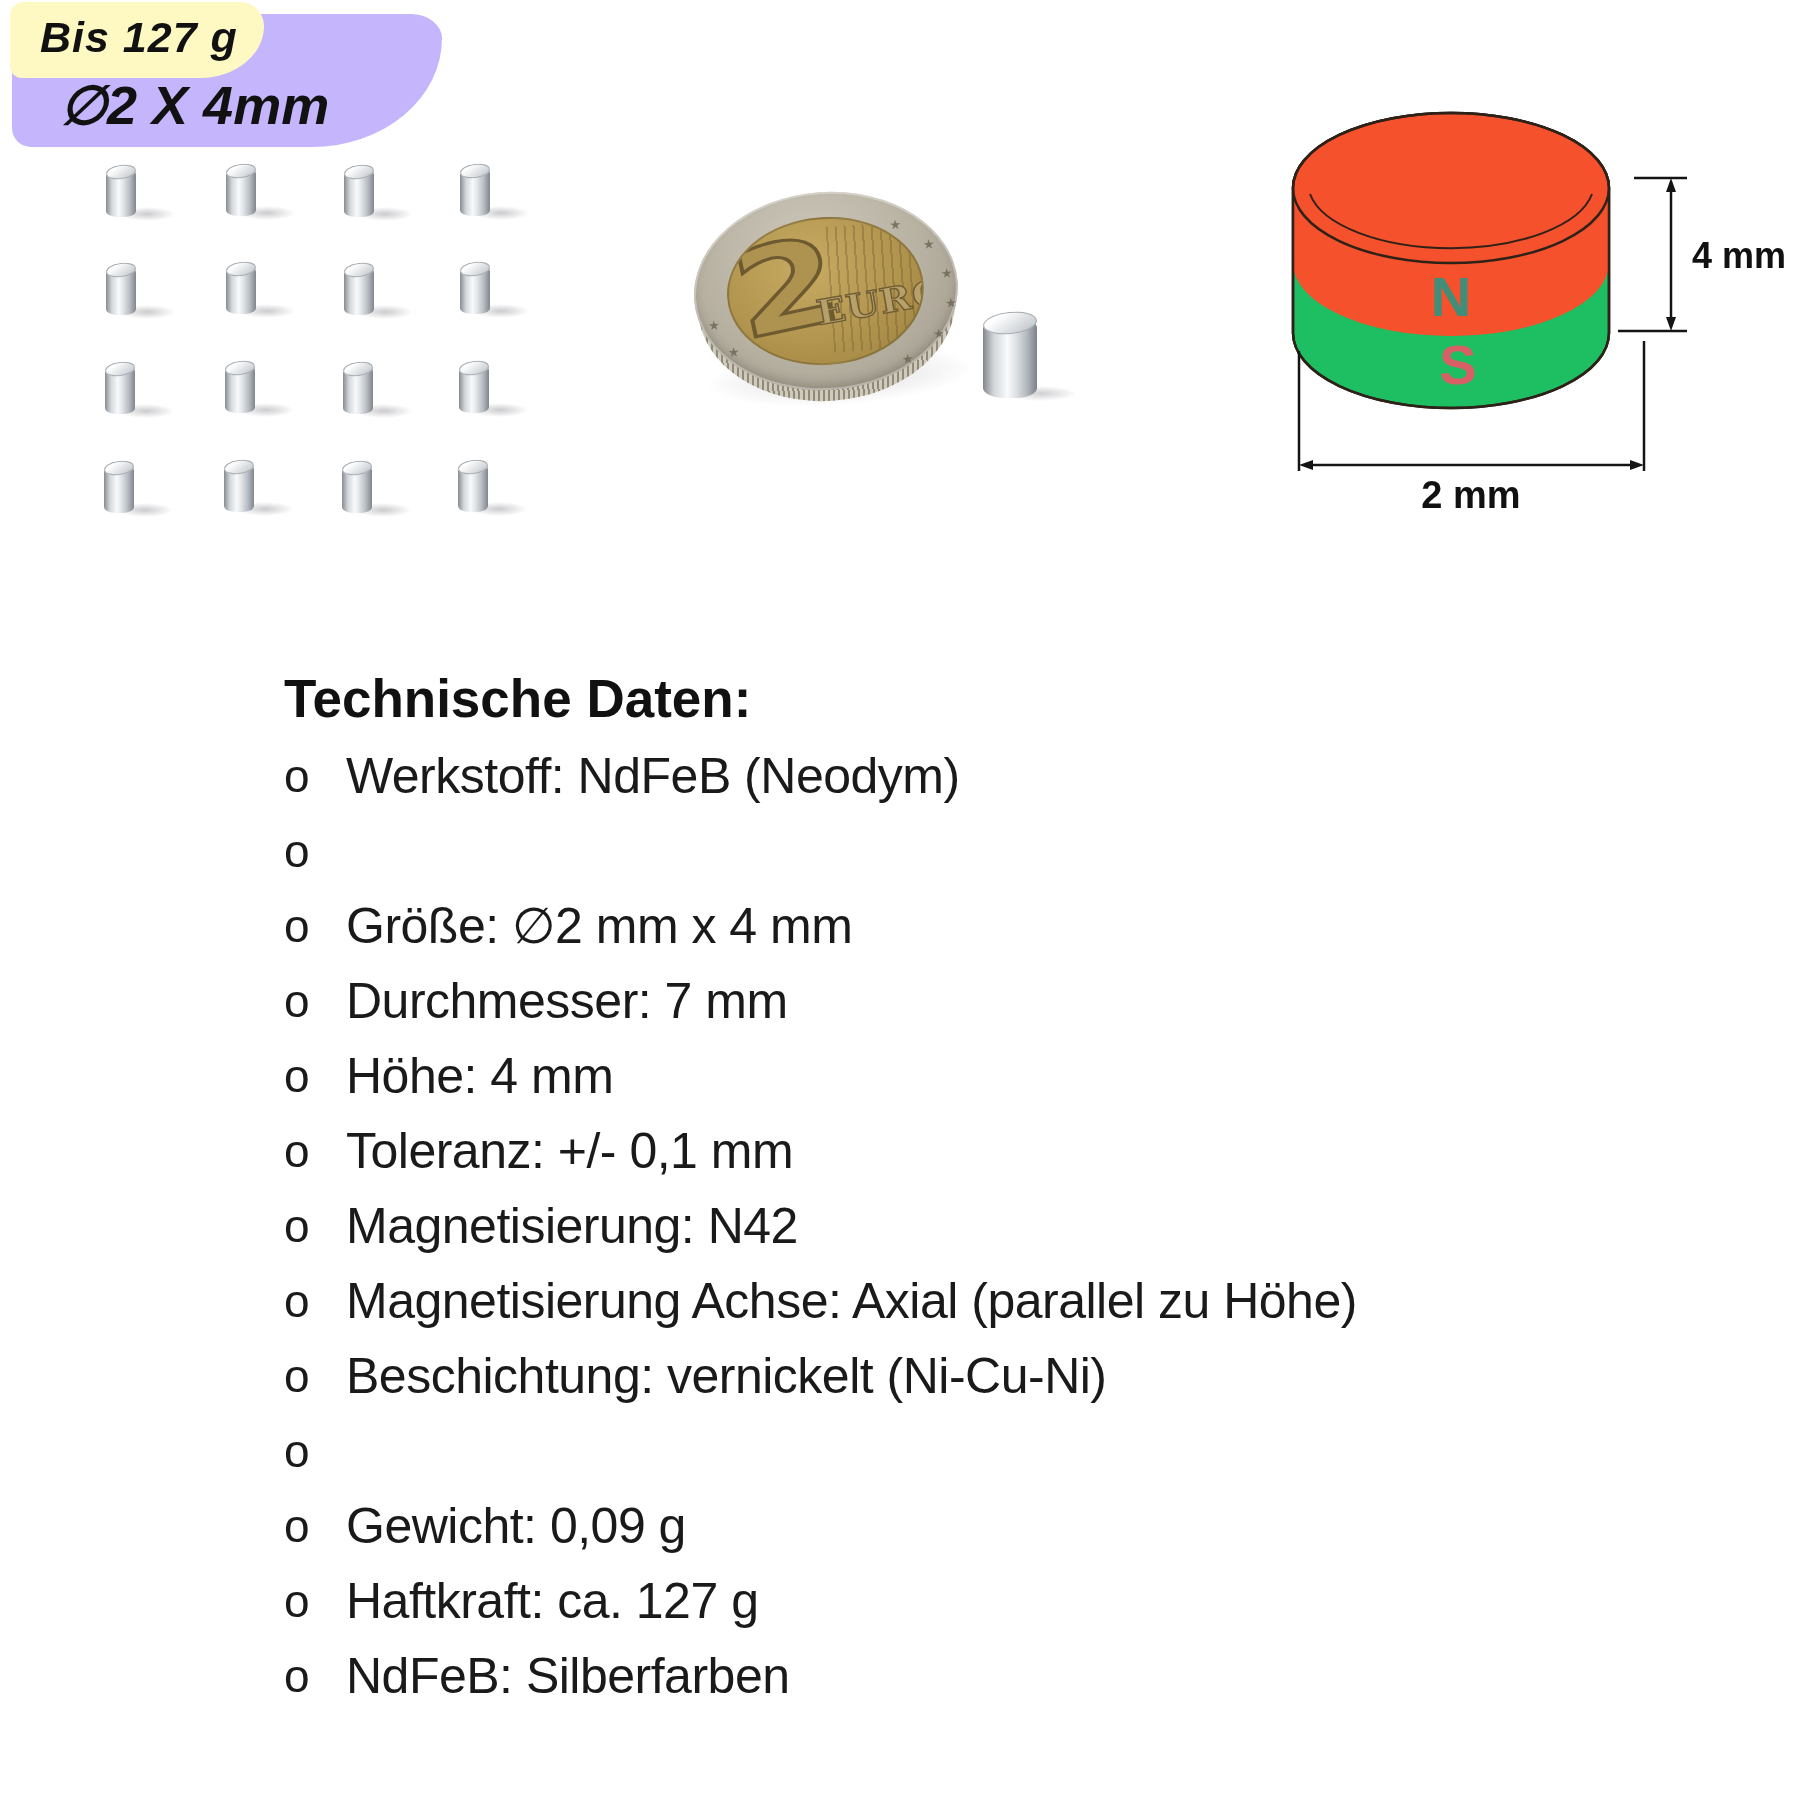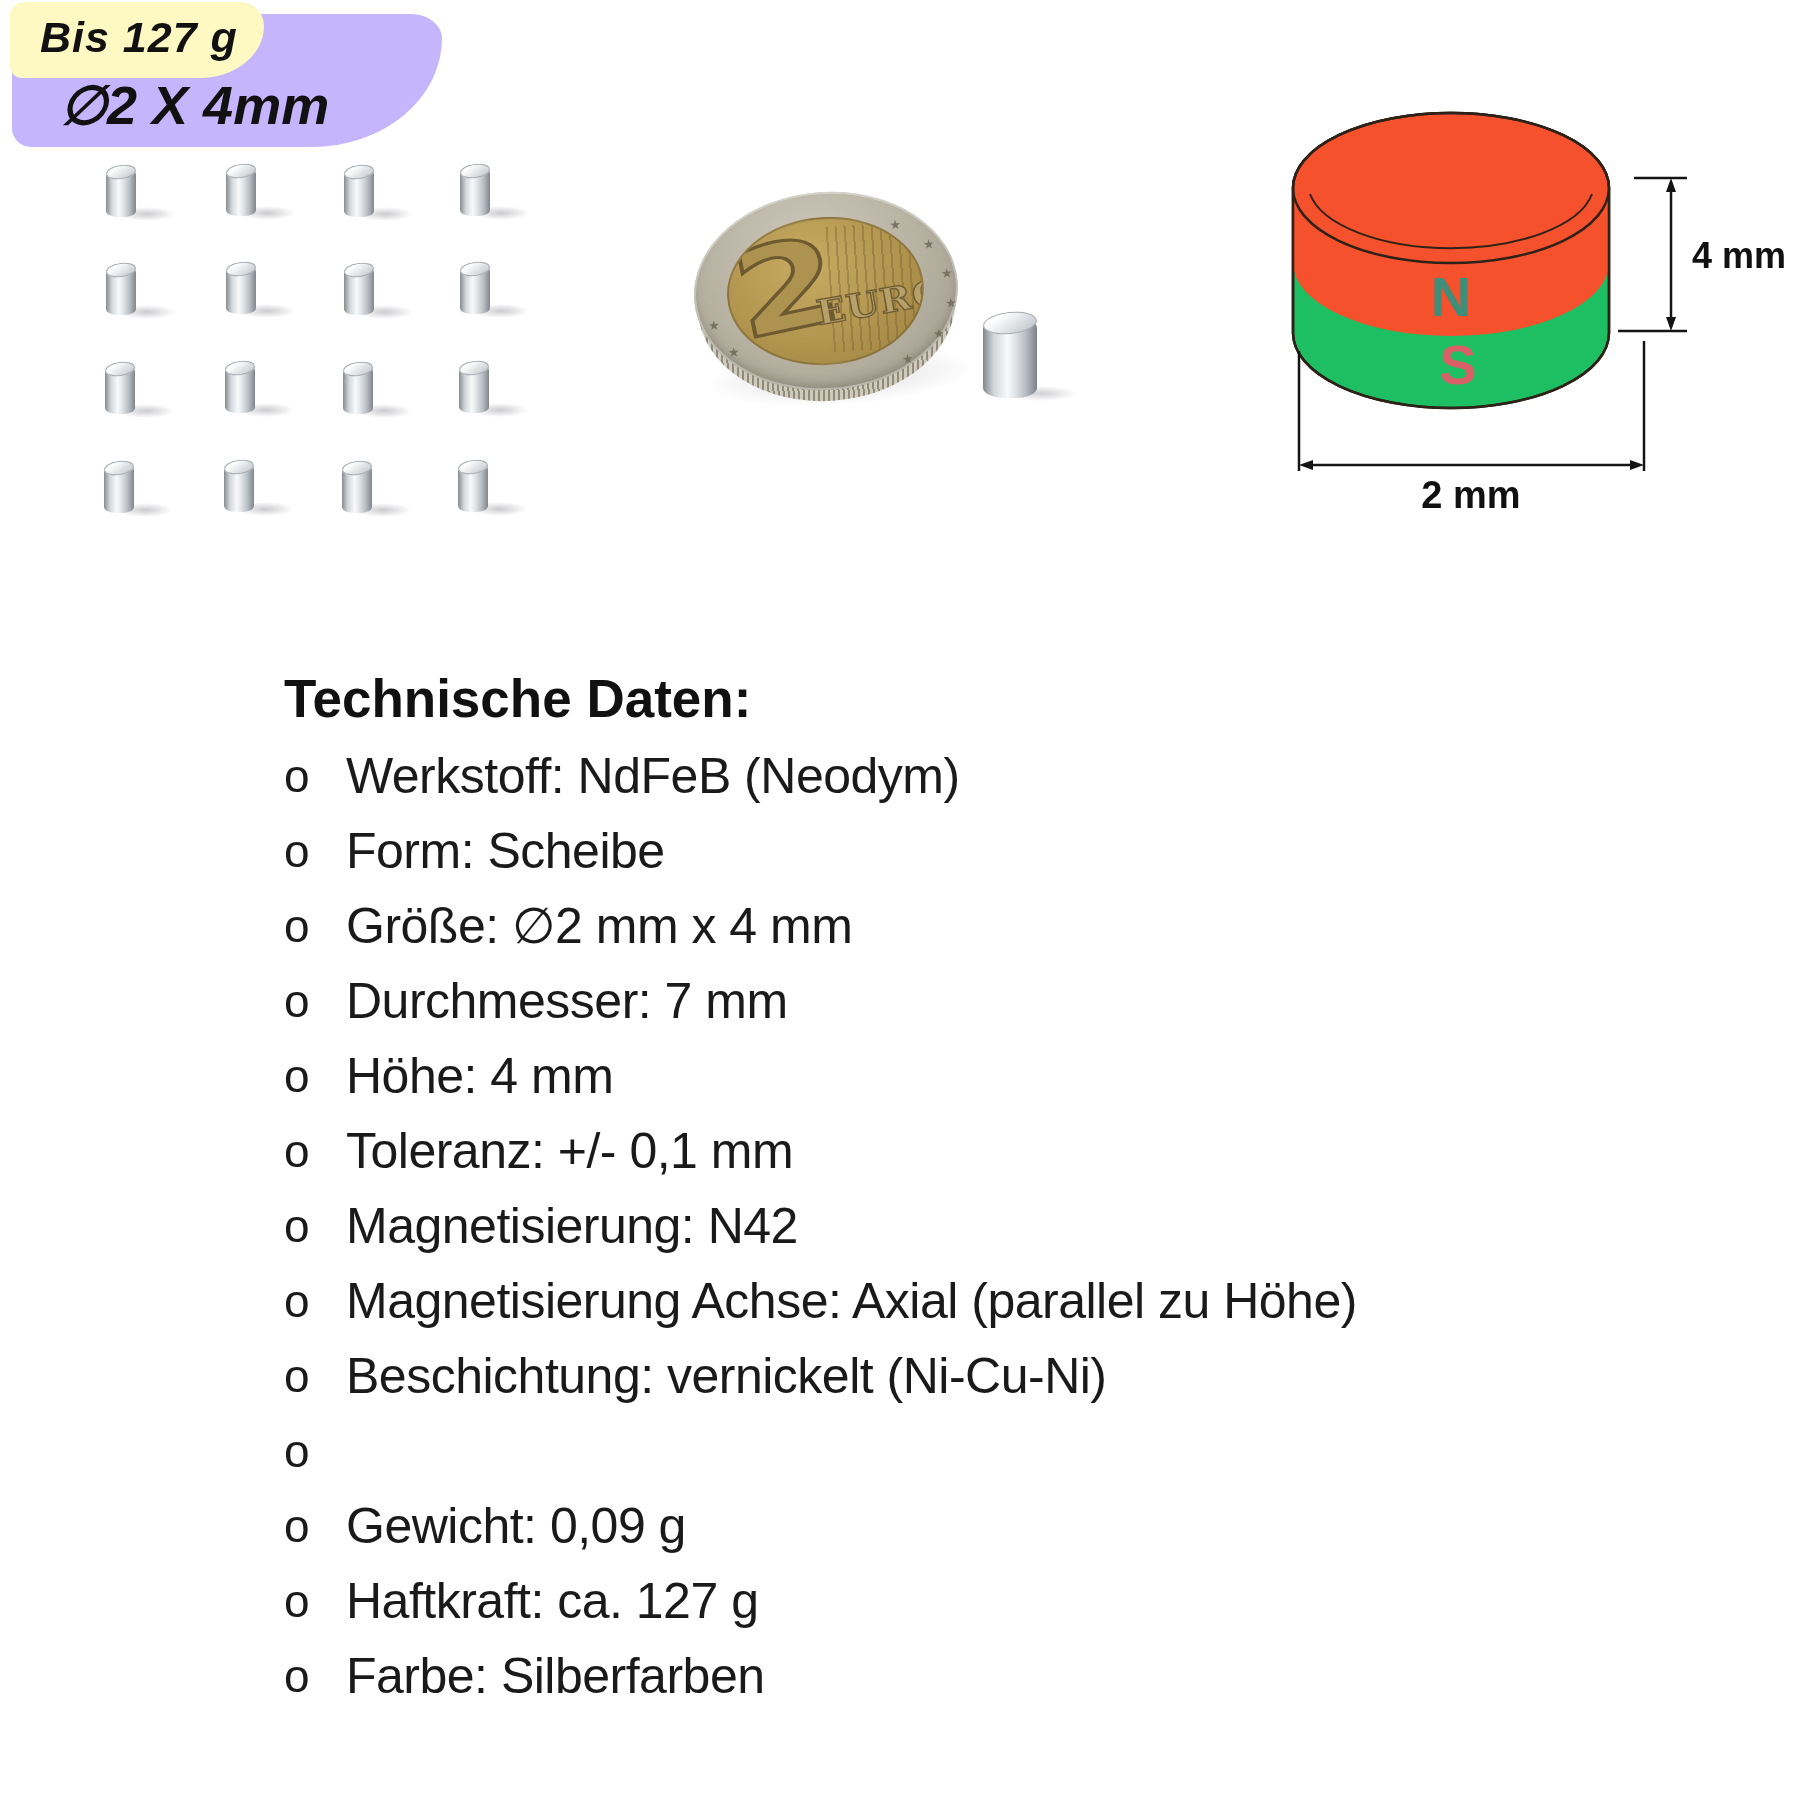--- a/index.html
+++ b/index.html
@@ -225,21 +225,20 @@
 
   <div class="specs">
     <h2>Technische Daten:</h2>
     <div class="spec-rows">
       <div class="spec-row">
           <span class="spec-bullet">o</span>
           <span class="spec-text">Werkstoff: NdFeB (Neodym)</span>
         </div>
       <div class="spec-row">
           <span class="spec-bullet">o</span>
-          <span class="spec-text">Form: Scheibe</span>
         </div>
       <div class="spec-row">
           <span class="spec-bullet">o</span>
           <span class="spec-text">Größe: ∅2 mm x 4 mm</span>
         </div>
       <div class="spec-row">
           <span class="spec-bullet">o</span>
           <span class="spec-text">Durchmesser: 7 mm</span>
         </div>
       <div class="spec-row">
@@ -268,18 +267,18 @@
       <div class="spec-row">
           <span class="spec-bullet">o</span>
           <span class="spec-text">Gewicht: 0,09 g</span>
         </div>
       <div class="spec-row">
           <span class="spec-bullet">o</span>
           <span class="spec-text">Haftkraft: ca. 127 g</span>
         </div>
       <div class="spec-row">
           <span class="spec-bullet">o</span>
-          <span class="spec-text">Farbe: Silberfarben</span>
+          <span class="spec-text">NdFeB: Silberfarben</span>
         </div>
     </div>
   </div>
 
 </div>
 
 </body></html>

